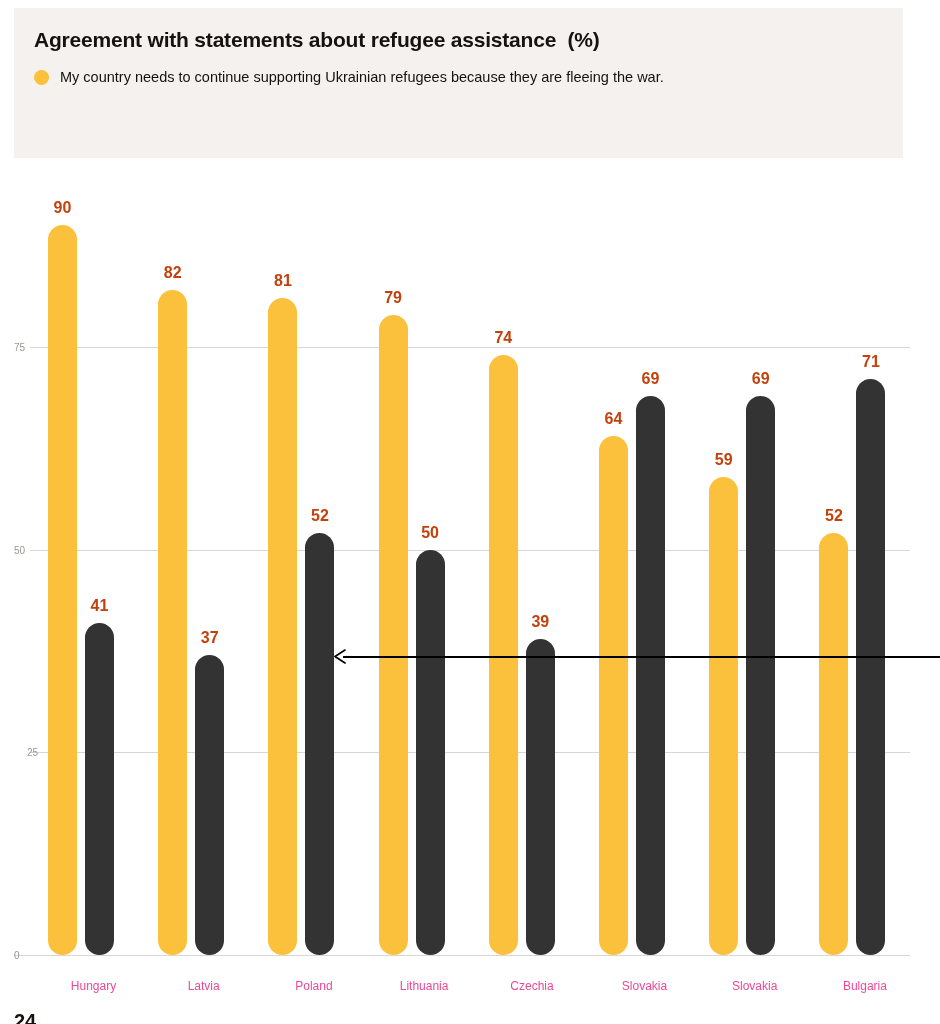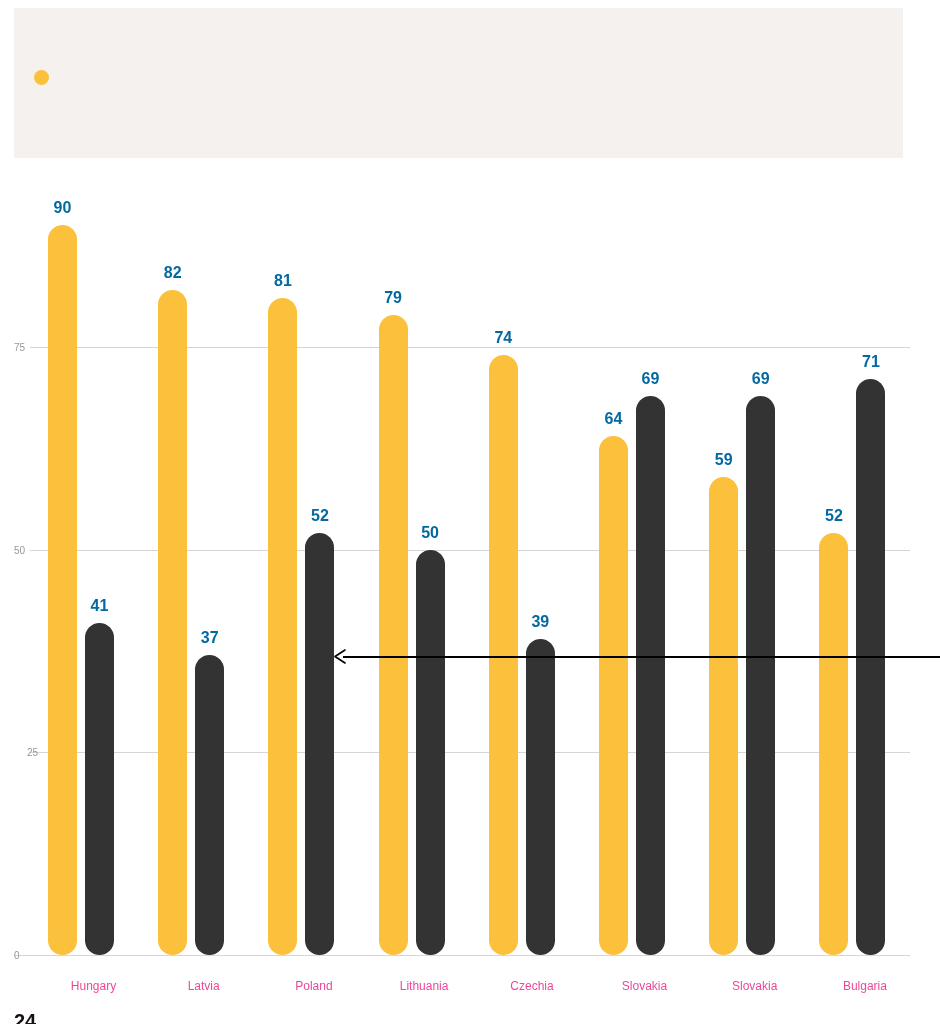--- a/index.html
+++ b/index.html
@@ -86,21 +86,21 @@
   }
   .bar.yellow { background: #fbc13c; }
   .bar.dark   { background: #333333; }
 
   .bar-value {
     position: absolute;
     width: 50px;
     text-align: center;
     font-size: 16px;
     font-weight: bold;
-    color: #0369a1;
+    color: #c2410c;
   }
 
   .cat-label {
     position: absolute;
     width: 120px;
     text-align: center;
     font-size: 12px;
     color: #ec4899;
   }
 
@@ -137,23 +137,25 @@
     letter-spacing: 1px;
     color: #b8b4b1;
   }
 </style>
 </head>
 <body>
 
 <div id="root">
 
   <div class="header-panel">
+    <div class="chart-title">Agreement with statements about refugee assistance  (%)</div>
     <div class="legend" id="legend">
         <div class="legend-row">
           <span class="legend-dot yellow" style="background: rgb(251, 193, 60);"></span>
+          <span class="legend-text">My country needs to continue supporting Ukrainian refugees because they are fleeing the war.</span>
         </div>
       </div>
   </div>
 
   <div class="plot" id="plot">
       <div class="baseline" style="top: 785px;"></div>
       <div class="ytick" style="top: 785px;">0</div>
       <div class="gridline" style="top: 582.333px;"></div>
       <div class="ytick" style="top: 582.333px; text-align: right;">25</div>
       <div class="gridline" style="top: 379.667px;"></div>

